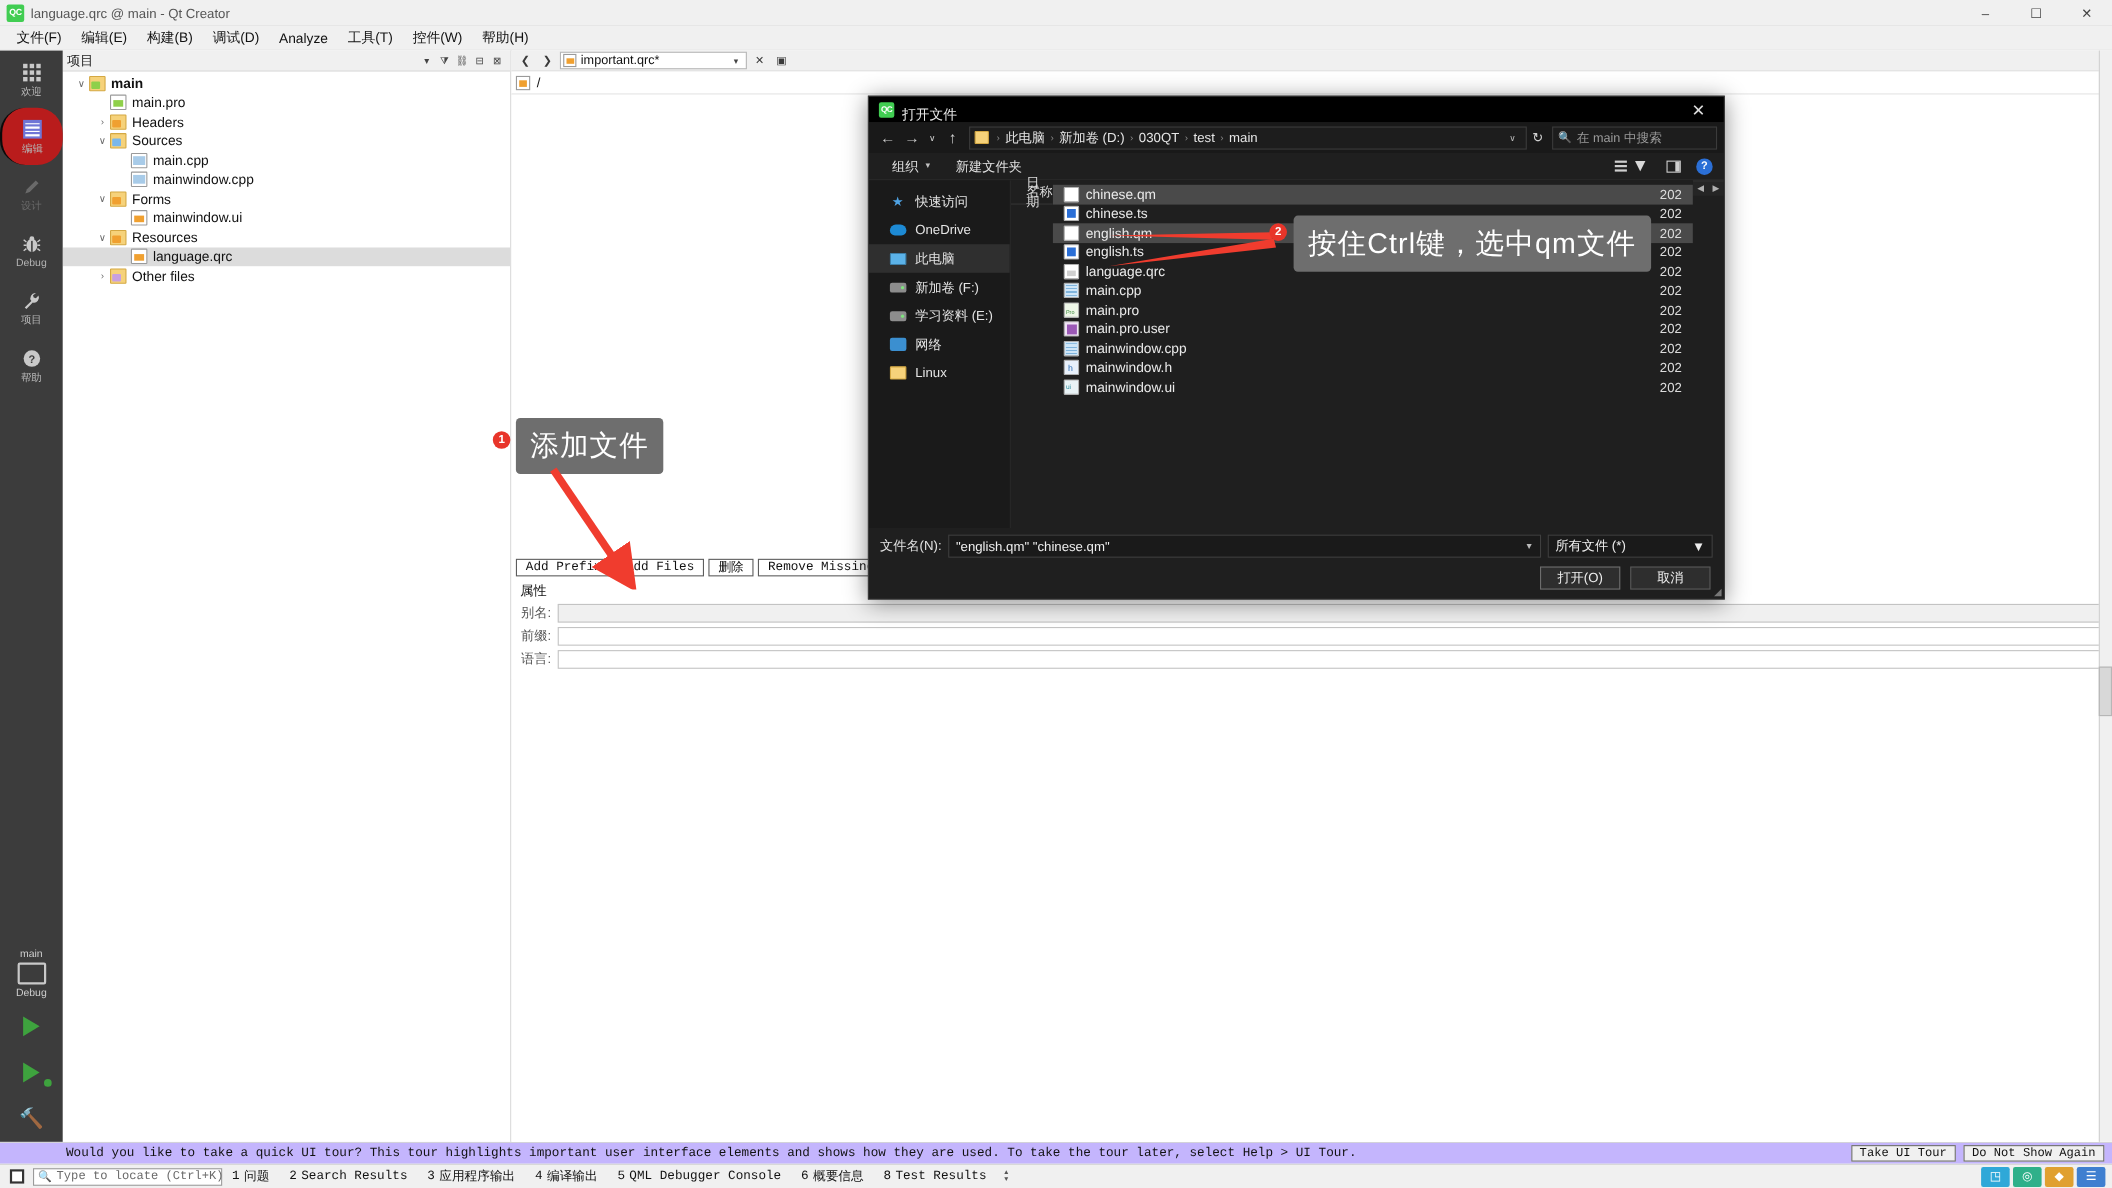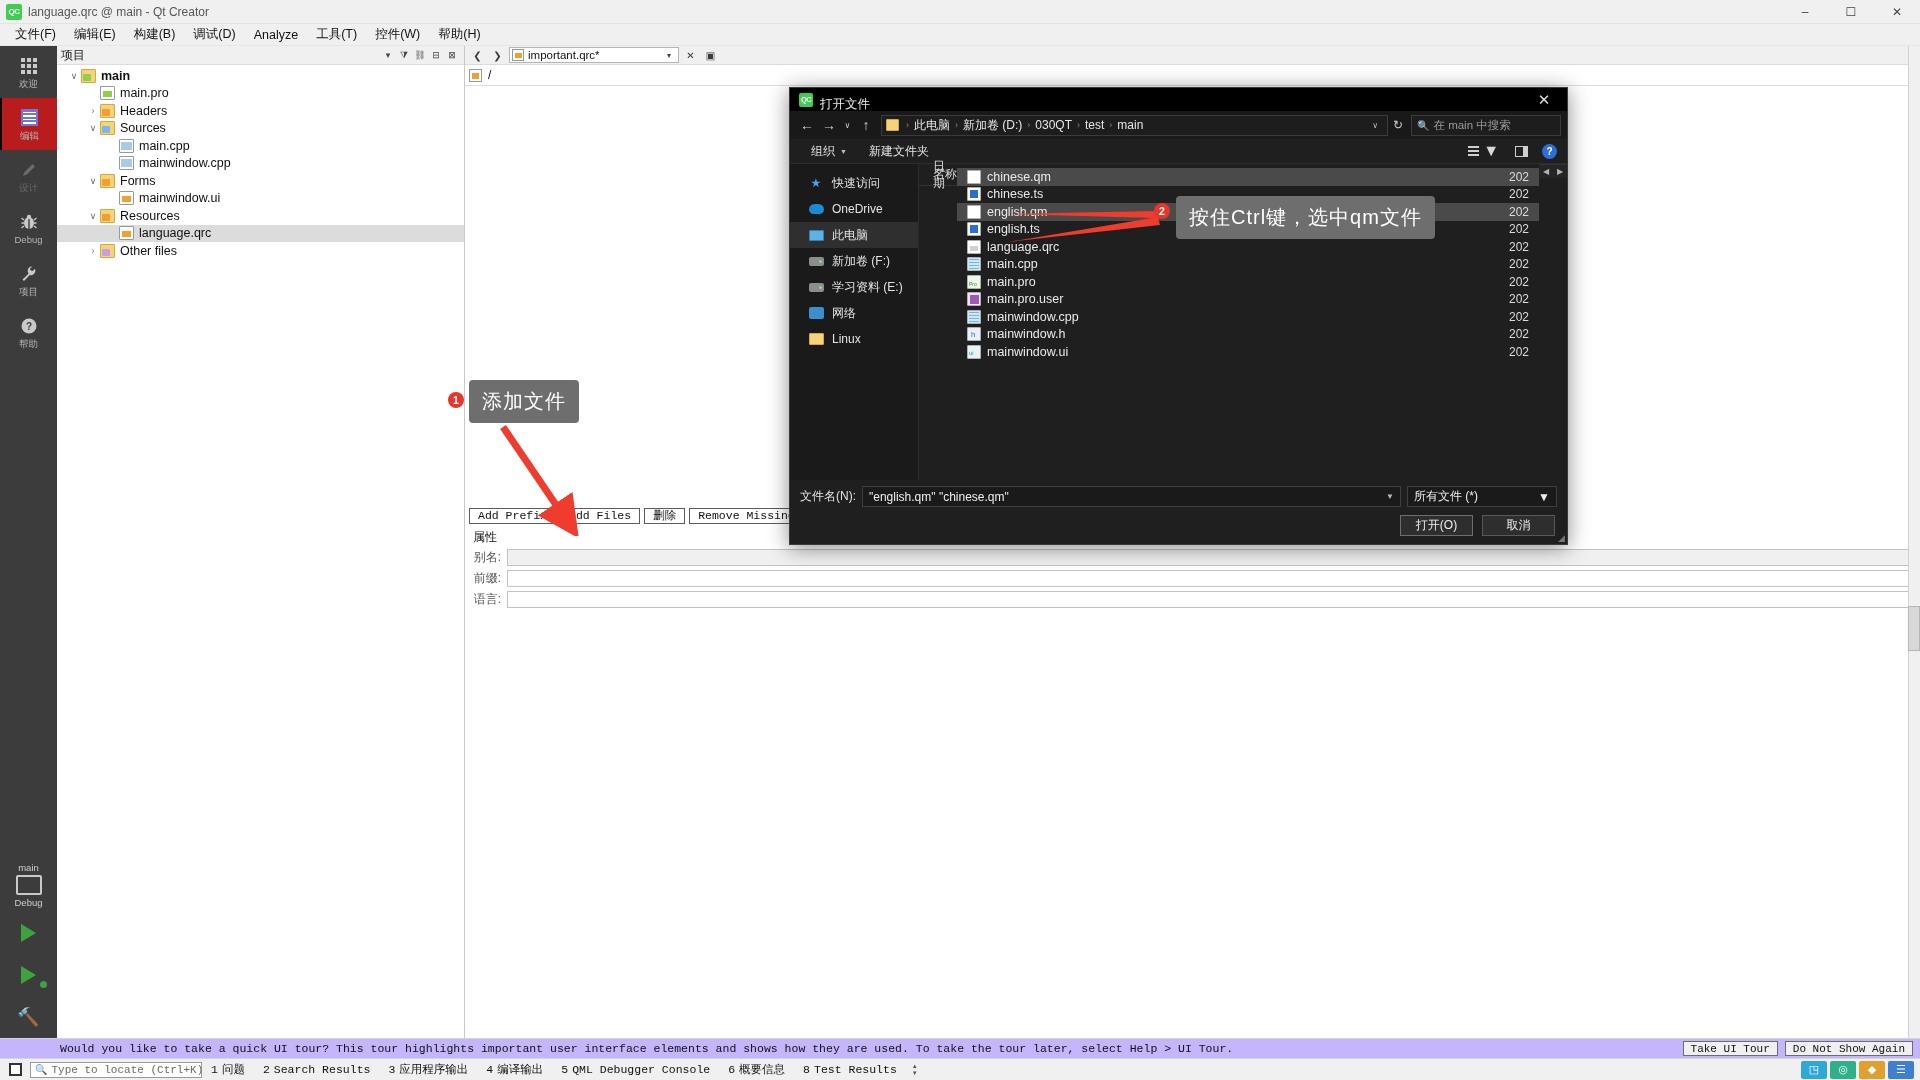--- a/index.html
+++ b/index.html
@@ -28,21 +28,21 @@
              padding-left:6px; flex:0 0 auto; border-bottom:1px solid #e6e6e6; }
   .menu-item { font-size:12.5px; color:#111; padding:2px 9px; cursor:default; white-space:nowrap; }
 
   
   .bodyrow { flex:1 1 auto; display:flex; min-height:0; position:relative; }
 
   
   .modebar { width:57px; background:#3c3c3c; display:flex; flex-direction:column;
              align-items:stretch; flex:0 0 auto; position:relative; }
   .mode { height:52px; display:flex; flex-direction:column; align-items:center;
-          justify-content:center; gap:3px; color:#b5b5b5; font-size:9.5px; cursor:pointer; }
+          justify-content:center; gap:3px; color:#b5b5b5; font-size:9.5px; cursor:pointer;border-radius:23px; }
   .mode.active { background:#b91c1c; border-left:2px solid #0a0a0a; }
   .mode.disabled { color:#6a6a6a; }
   .mode .ico { width:20px; height:20px; display:flex; align-items:center; justify-content:center; }
   .mode .lbl { line-height:1; }
   .grid-ico { display:grid; grid-template-columns:repeat(3,4px); grid-template-rows:repeat(3,4px); gap:2px; }
   .grid-ico i { background:#c9c9c9; display:block; }
   .edit-ico { width:17px; height:17px; background:#6f76d6; display:flex; flex-direction:column;
               justify-content:center; gap:2px; padding:2px; }
   .edit-ico i { height:1.6px; background:#fff; display:block; }
   .modebar .spacer { flex:1; }
@@ -121,21 +121,21 @@
   .prow .pfield.en { background:#fff; }
   .edblank { flex:1 1 auto; background:#fff; }
 
   
   .rstrip { position:absolute; right:0; top:0; bottom:0; width:12px; background:#f0f0f0;
             border-left:1px solid #d0d0d0; }
   .rstrip .tag { position:absolute; right:0; top:560px; width:12px; height:45px;
                  background:#d8d8d8; border:1px solid #b6b6b6; }
 
   
-  .anno-box { position:absolute; background:#6e6e6e; color:#fff; font-size:20px;
+  .anno-box { position:absolute; background:#6e6e6e; color:#fff; font-size:26px;
               padding:8px 13px; border-radius:4px; white-space:nowrap; letter-spacing:1px; }
   .anno-num { position:absolute; width:16px; height:16px; border-radius:50%;
               background:#e8352a; color:#fff; font-size:10.5px; font-weight:bold;
               display:flex; align-items:center; justify-content:center; }
   .arrow-svg { position:absolute; pointer-events:none; }
 
   
   .dlg { position:absolute; left:789px; top:87px; width:779px; height:458px;
          background:#1f1f1f; border:1px solid #3a3a3a; display:flex; flex-direction:column;
          box-shadow:0 3px 20px rgba(0,0,0,.45); color:#e6e6e6; }

